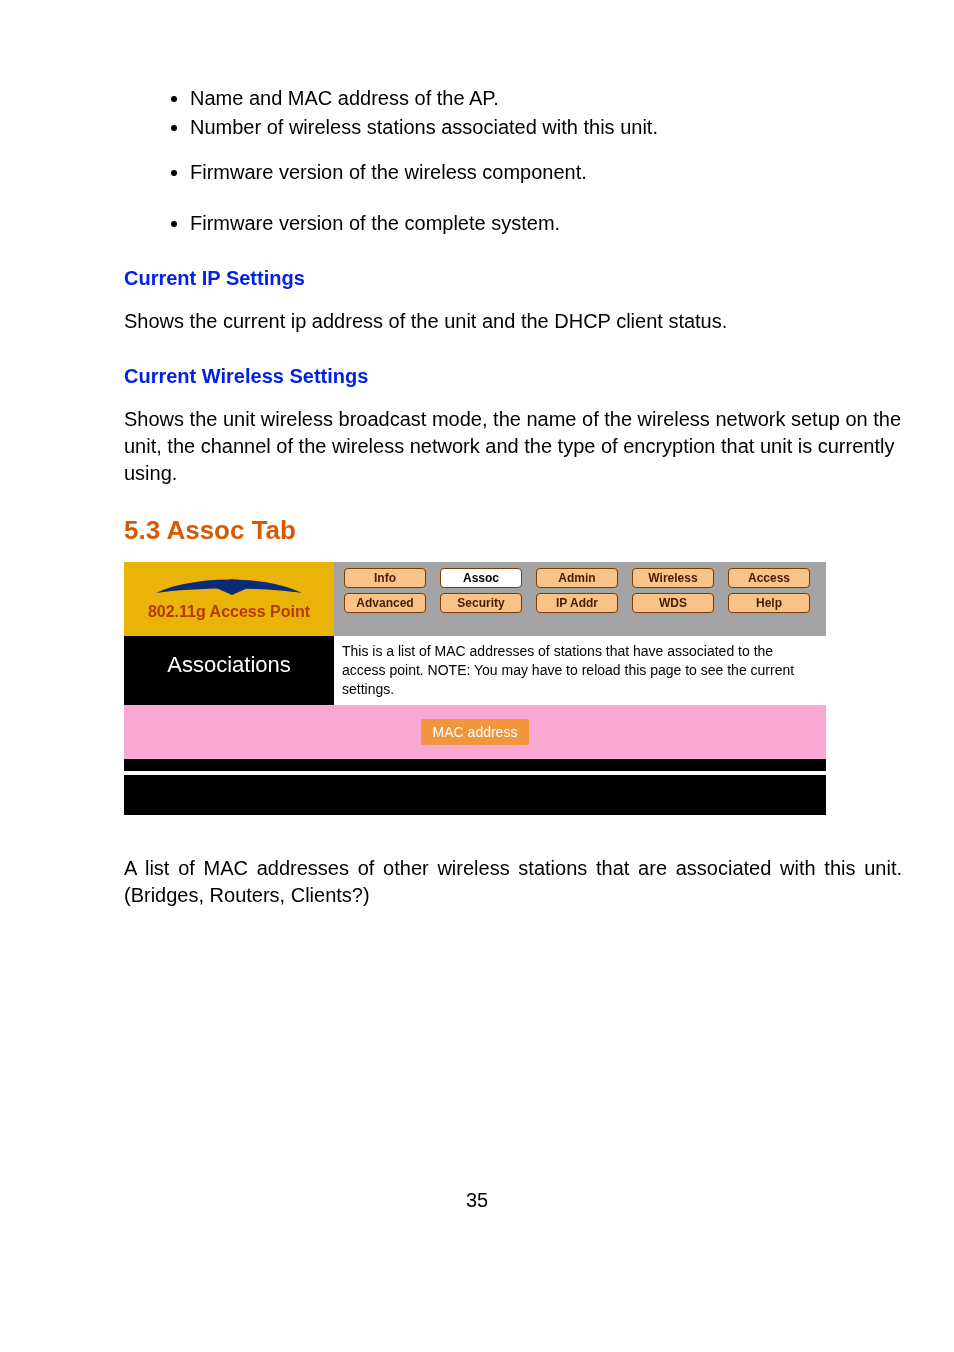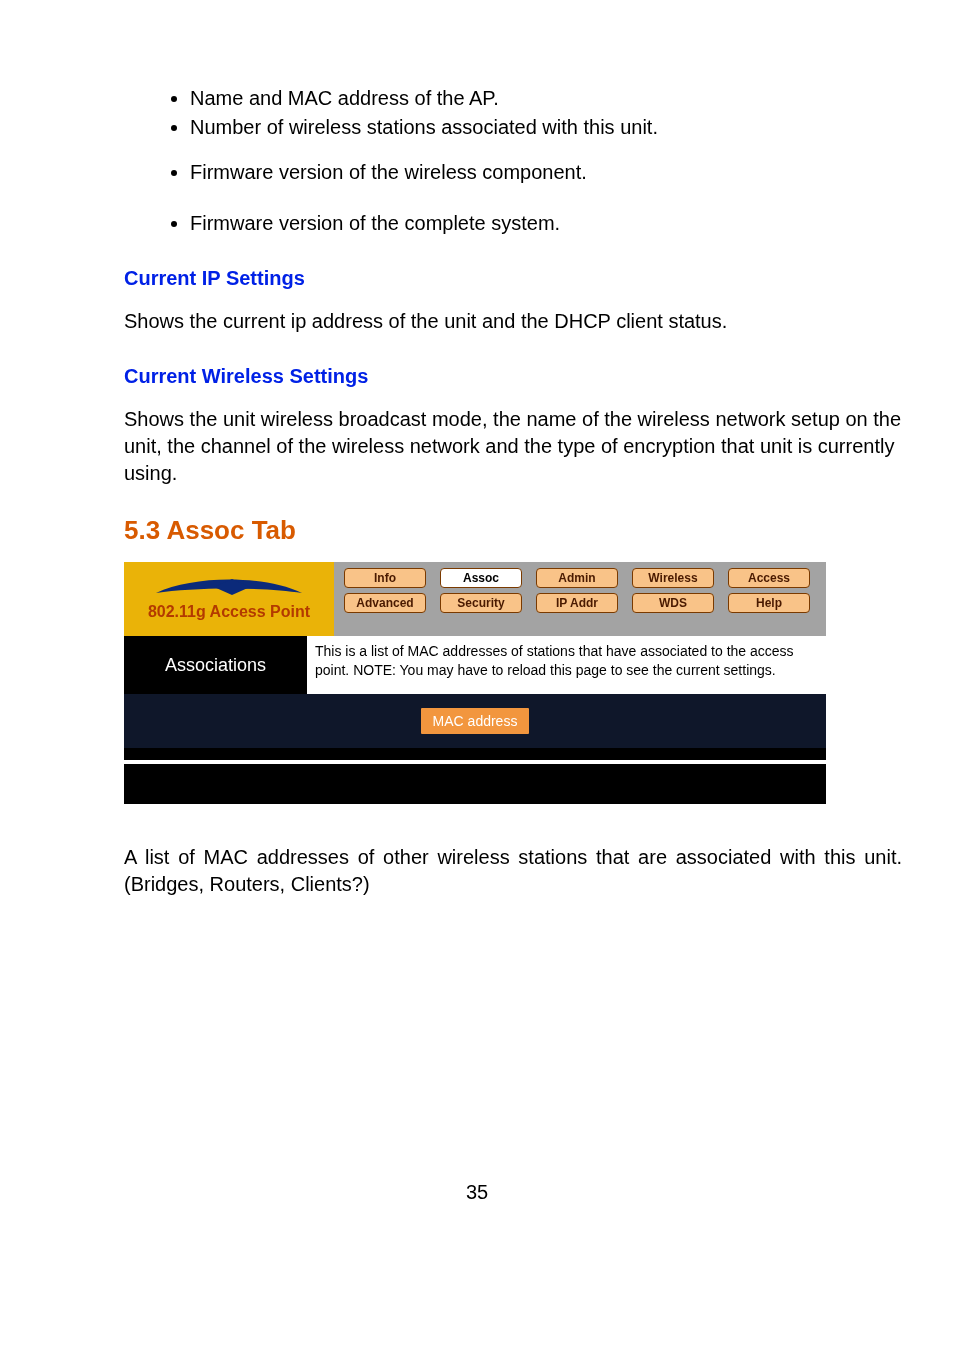--- a/index.html
+++ b/index.html
@@ -47,21 +47,21 @@
     color: #d85a00;
     font-weight: bold;
     font-size: 26px;
     margin: 28px 0 16px 0;
   }
   .page-number {
     position: absolute;
     left: 0;
     width: 954px;
     text-align: center;
-    bottom: 148px;
+    bottom: 140px;
     font-size: 20px;
   }
 
   
   .ap-figure {
     width: 702px;
     margin: 0 0 40px 0;
   }
   .ap-top {
     background: #000;
@@ -115,40 +115,40 @@
   }
   .tab.selected {
     background: #fff;
     color: #000;
   }
   .ap-mid {
     display: flex;
     background: #000;
   }
   .ap-mid-left {
-    width: 183px;
+    width: 210px;
     background: #000;
     color: #fff;
-    font-size: 18px;
+    font-size: 22px;
     display: flex;
     align-items: center;
     justify-content: center;
     height: 58px;
   }
   .ap-mid-right {
     flex: 1;
     background: #fff;
     color: #000;
     font-size: 14px;
     line-height: 1.35;
     padding: 6px 10px 6px 8px;
     box-sizing: border-box;
   }
   .ap-mac-row {
-    background: #0f172a;
+    background: #f9a8d4;
     height: 54px;
     display: flex;
     align-items: center;
     justify-content: center;
   }
   .mac-btn {
     background: #f2963e;
     color: #fff;
     font-size: 14px;
     padding: 5px 12px;

